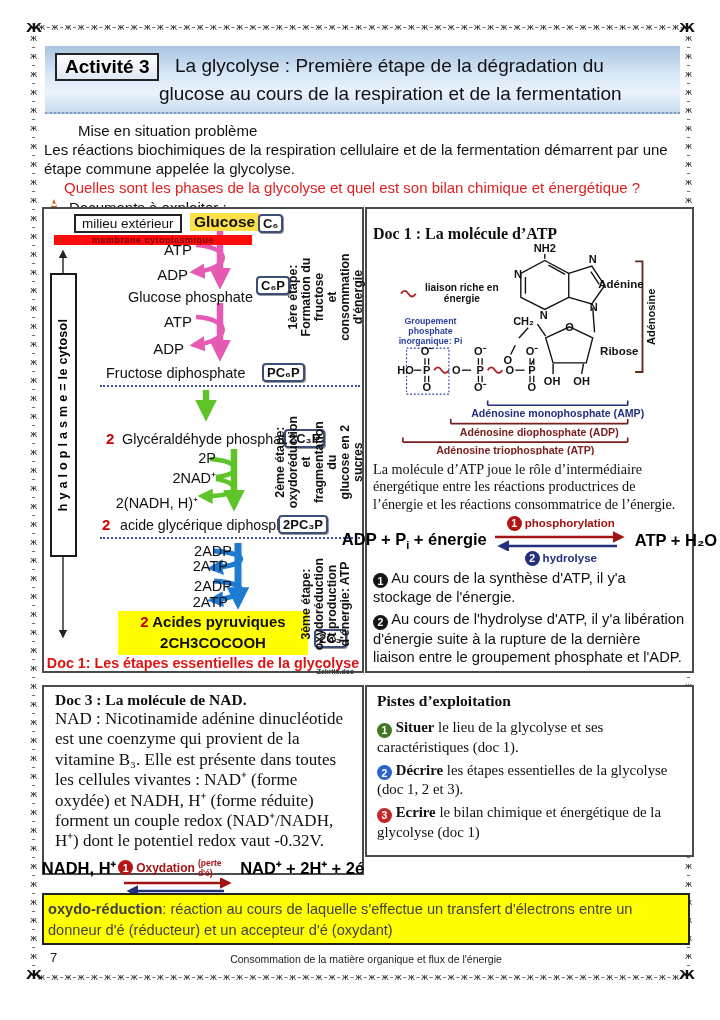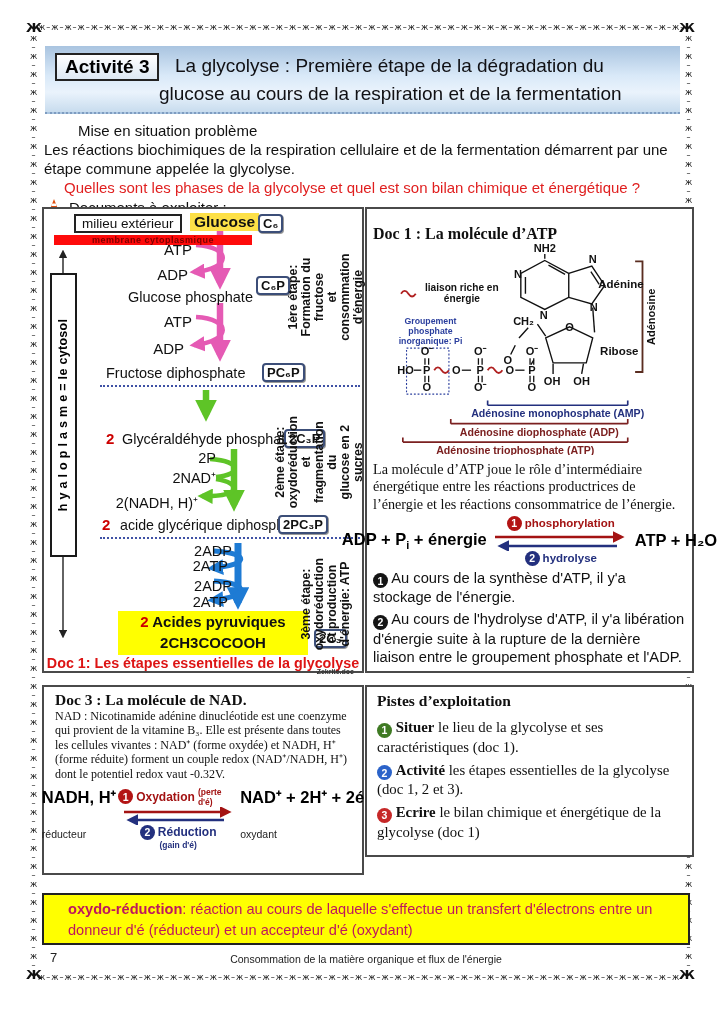--- a/index.html
+++ b/index.html
@@ -69,35 +69,35 @@
   .eq-lbl { font-weight:bold; font-size:11.5px; display:flex; align-items:center; gap:3px; }
   .red-t { color:#a31313; } .navy-t { color:#23307e; }
   .pts { font-size:14.7px; line-height:1.27; color:#111; margin-top:3px; }
   .badge { display:inline-flex; width:15px; height:15px; border-radius:50%; color:#fff; font:bold 10.5px "Liberation Sans",sans-serif;
            align-items:center; justify-content:center; vertical-align:-2px; flex:none; }
   .b-blk { background:#151515; } .b-red { background:#b31414; } .b-navy { background:#23307e; }
   .b-green { background:#3f7a23; } .b-blue { background:#2b63c9; } .b-red2 { background:#c62828; }
 
   
   .nad-title { font-family:"Liberation Serif",serif; font-weight:bold; font-size:15.5px; color:#101010; }
-  .nad-par { font-family:"Liberation Serif",serif; font-size:12px; line-height:1.2; color:#101010; }
+  .nad-par { font-family:"Liberation Serif",serif; font-size:17px; line-height:1.2; color:#101010; }
   .nad-eq { display:flex; justify-content:center; align-items:flex-start; gap:2px; margin-top:4px; }
   .nad-term { font-weight:bold; font-size:16.5px; white-space:nowrap; color:#000; }
   .nad-sub { font-size:10.5px; font-weight:normal; color:#222;margin-top:20px; }
   .tiny-red { font-size:8.5px; color:#a31313; font-weight:bold; }
   .tiny-navy { font-size:8.5px; color:#23307e; font-weight:bold; }
 
   
   .pst-title { font-family:"Liberation Serif",serif; font-weight:bold; font-size:15.5px; color:#101010; margin-bottom:8px; }
   .pst-item { font-family:"Liberation Serif",serif; font-size:14.8px; line-height:1.3; color:#101010; margin-bottom:4px; }
   .pst-item b { font-weight:bold; }
 
   
   .defbox { position:absolute; left:0; top:855px; width:648px; height:52px; border:2px solid #222; background:#ffff00;
-            padding:4px 24px; font-size:14.6px; line-height:1.45; color:#be185d; }
+            padding:4px 4px; font-size:14.6px; line-height:1.45; color:#404040; }
   .pageno { position:absolute; left:8px; top:912px; font-size:13px; color:#222; }
   .footline { position:absolute; left:0; top:915px; width:648px; text-align:center; font-size:10.5px; color:#222; }
 
   .svgtxt { font-family:"Liberation Sans",sans-serif; }
 </style>
 </head>
 <body>
 
 <div class="page">
 
@@ -393,21 +393,21 @@
         <div style="text-align:left;">
           <div class="nad-term">NAD⁺  + 2H⁺  + 2é</div>
           <div class="nad-sub">oxydant</div>
         </div>
       </div>
     </div>
 
     <div class="box box-pistes">
       <div class="pst-title">Pistes d’exploitation</div>
       <div class="pst-item"><span class="badge b-green">1</span> <b>Situer</b><span> le lieu de la glycolyse et ses caractéristiques (doc 1).</span></div>
-      <div class="pst-item"><span class="badge b-blue">2</span> <b>Activité</b><span> les étapes essentielles de la glycolyse (doc 1, 2 et 3).</span></div>
+      <div class="pst-item"><span class="badge b-blue">2</span> <b>Décrire</b><span> les étapes essentielles de la glycolyse (doc 1, 2 et 3).</span></div>
       <div class="pst-item"><span class="badge b-red2">3</span> <b>Ecrire</b><span> le bilan chimique et énergétique de la glycolyse (doc 1)</span></div>
     </div>
 
     <div class="defbox">
       <b>oxydo-réduction</b><span>: réaction au cours de laquelle s'effectue un transfert d'électrons entre un donneur d'é (réducteur) et un accepteur d'é (oxydant)</span>
     </div>
 
     <div class="pageno">7</div>
     <div class="footline">Consommation de la matière organique et flux de l'énergie</div>
   </div>

